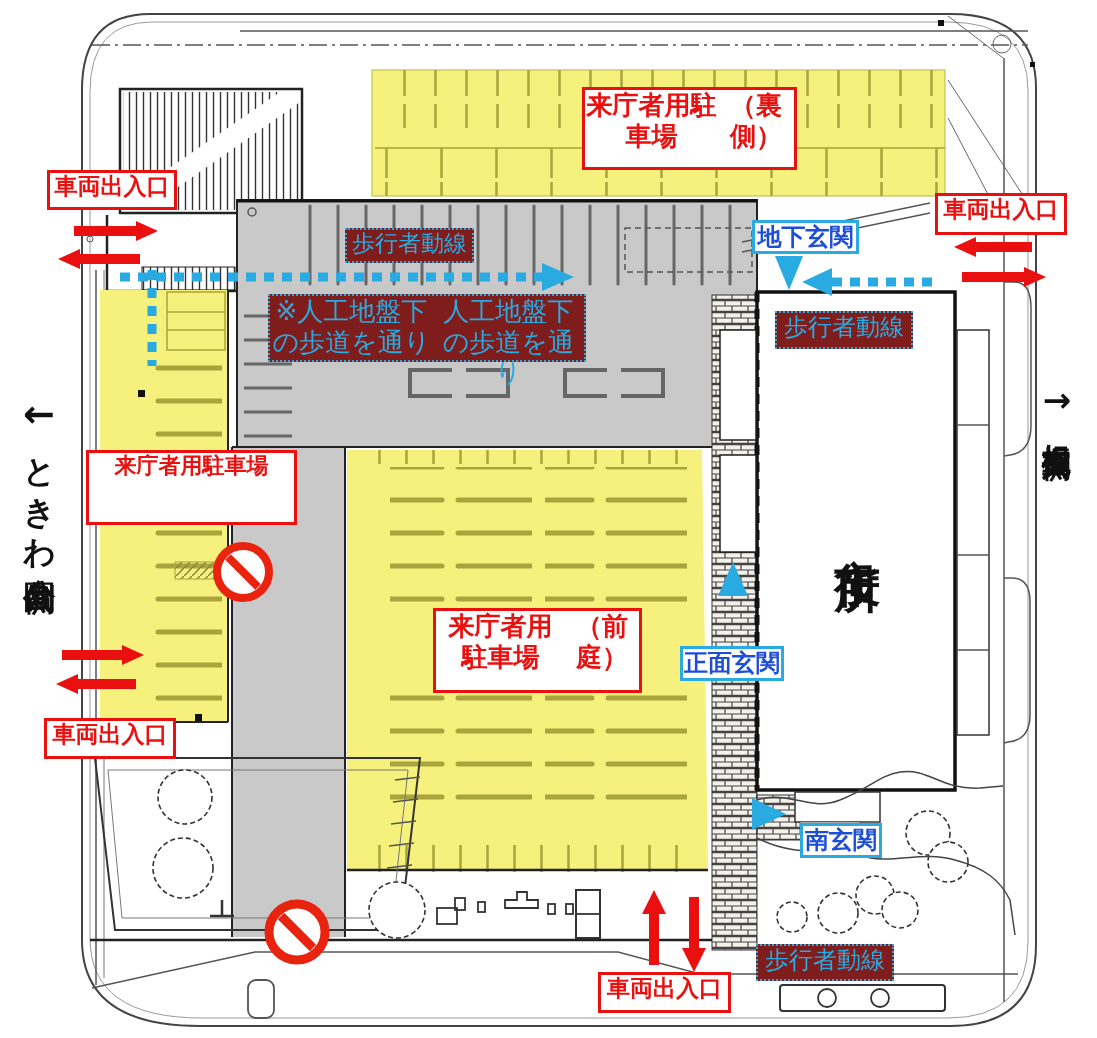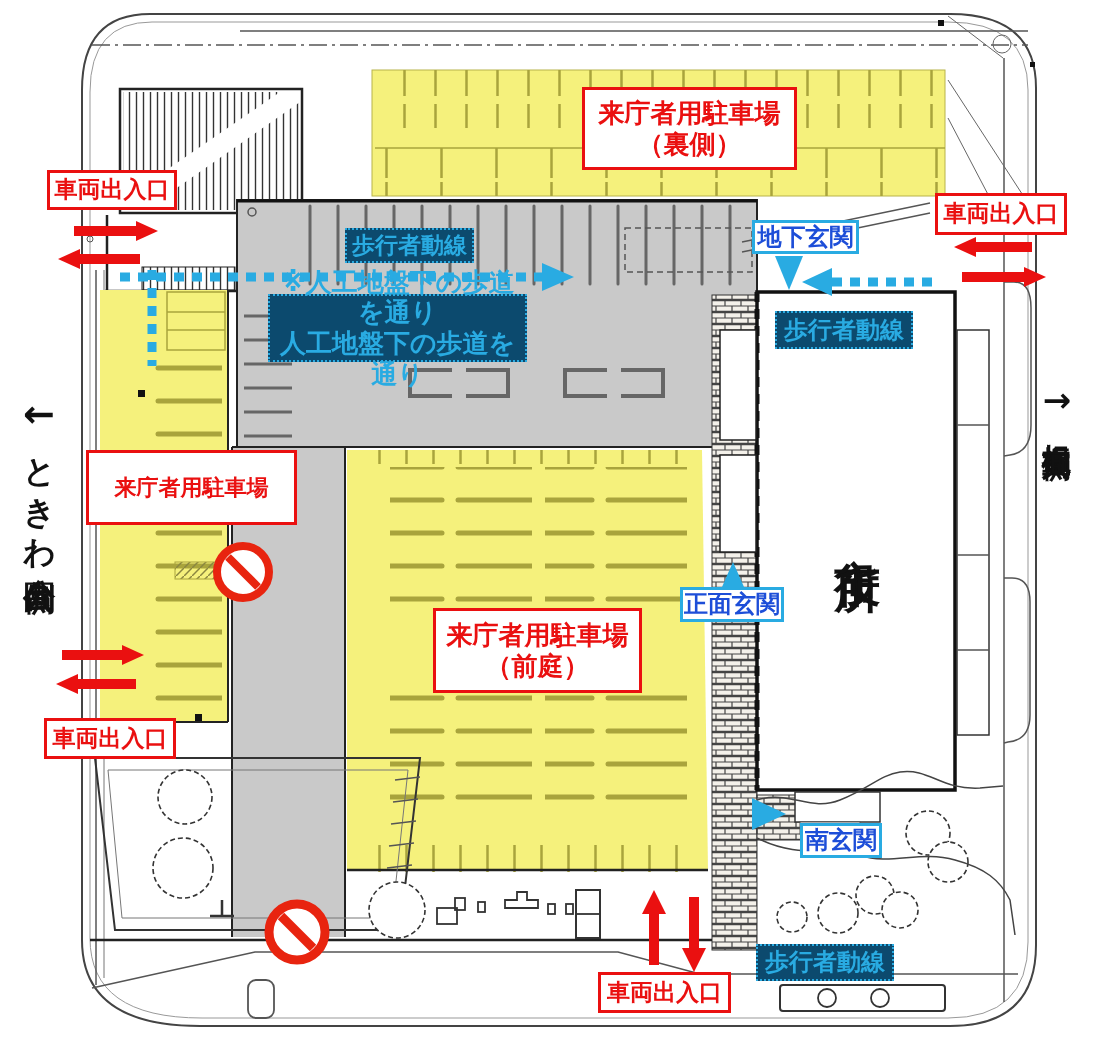--- a/index.html
+++ b/index.html
@@ -1,23 +1,23 @@
 <!DOCTYPE html>
 <html><head>
 <meta charset="utf-8">
 <style>
   html,body{margin:0;padding:0;background:#fff;}
   #stage{position:relative;width:1097px;height:1038px;background:#fff;overflow:hidden;
          font-family:"DejaVu Sans","Liberation Sans",sans-serif;}
   #plan-svg{position:absolute;left:0;top:0;z-index:1;}
-  .lbl{position:absolute;z-index:3;display:flex;flex-direction:column;align-items:center;
+  .lbl{position:absolute;z-index:3;display:flex;flex-direction:row;
        justify-content:center;text-align:center;line-height:1.18;box-sizing:border-box;}
   .box-red{background:#fff;border:3px solid #ea1010;color:#ea1010;font-weight:700;}
   .box-blue{background:#fff;border:3px solid #29abe2;color:#1d4ed8;font-weight:700;}
-  .box-dotted{background:#0c4a6e;border:2px dotted #29abe2;color:#29abe2;font-weight:700;}
+  .box-dotted{background:#7f1d1d;border:2px dotted #29abe2;color:#29abe2;font-weight:400;}
   .vtext{writing-mode:vertical-rl;text-orientation:upright;color:#111;font-weight:600;
          letter-spacing:2px;}
   .street{display:flex;flex-direction:column;align-items:center;color:#111;font-weight:600;}
   .street .arrow{font-weight:700;}
 </style>
 </head>
 <body>
 
 <div id="stage">
 
@@ -257,38 +257,38 @@
     <div>来庁者用駐車場</div>
   </div>
   <div class="lbl box-red" style="left:433px;top:608px;width:209px;height:85px;font-size:26px;">
     <div>来庁者用駐車場</div>
     <div>（前庭）</div>
   </div>
 
   <div class="lbl box-blue" style="left:752px;top:220px;width:107px;height:34px;font-size:24px;">
     <span>地下玄関</span>
   </div>
-  <div class="lbl box-blue" style="left:680px;top:587px;width:104px;height:35px;font-size:24px;">
+  <div class="lbl box-blue" style="left:680px;top:646px;width:104px;height:35px;font-size:24px;">
     <span>正面玄関</span>
   </div>
   <div class="lbl box-blue" style="left:800px;top:823px;width:82px;height:35px;font-size:24px;">
     <span>南玄関</span>
   </div>
 
   <div class="lbl box-dotted" style="left:345px;top:228px;width:129px;height:35px;font-size:23px;">
     <span>歩行者動線</span>
   </div>
   <div class="lbl box-dotted" style="left:775px;top:311px;width:138px;height:38px;font-size:24px;">
     <span>歩行者動線</span>
   </div>
   <div class="lbl box-dotted" style="left:756px;top:944px;width:138px;height:37px;font-size:24px;">
     <span>歩行者動線</span>
   </div>
 
-  <div class="lbl box-dotted" style="left:268px;top:294px;width:259px;height:68px;font-size:26px;">
+  <div class="lbl box-dotted" style="left:268px;top:294px;width:318px;height:68px;font-size:26px;">
     <div>※人工地盤下の歩道を通り</div>
     <div>人工地盤下の歩道を通り</div>
   </div>
 
   <div class="lbl street" style="left:10px;top:392px;width:58px;">
     <div class="arrow" style="font-size:38px;">←</div>
     <div class="vtext" style="font-size:32px;">ときわ台公園側</div>
   </div>
 
   <div class="lbl street" style="left:1026px;top:380px;width:62px;">

